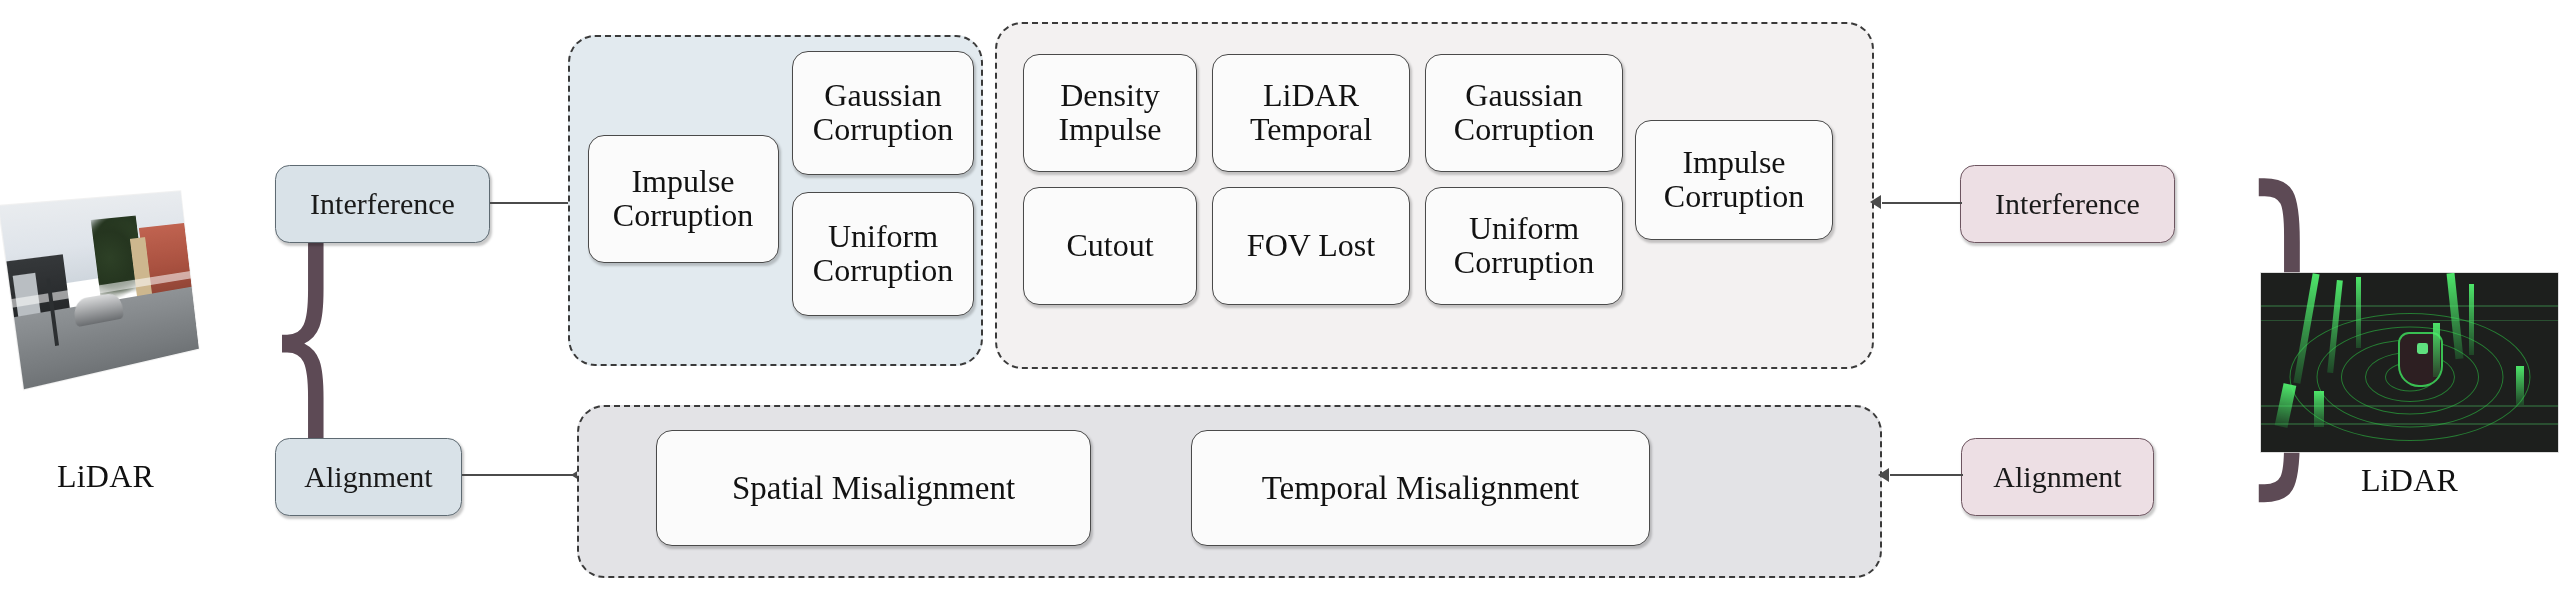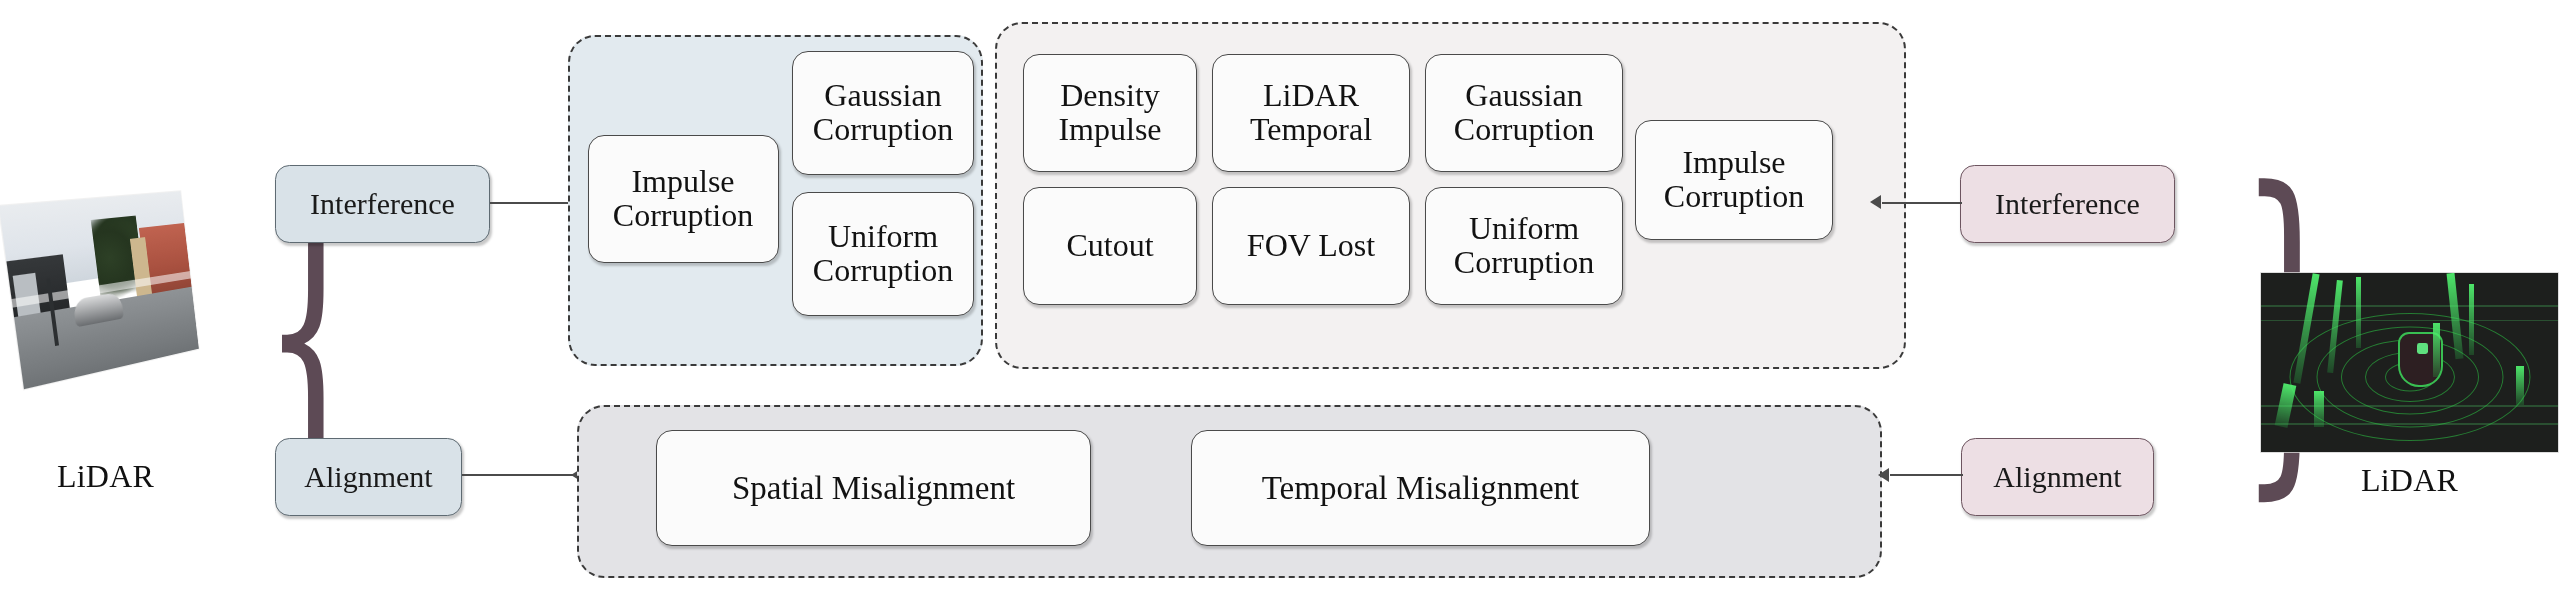--- a/index.html
+++ b/index.html
@@ -248,21 +248,21 @@
     </div>
 
     <div class="item" style="left:222px; top:155px; width:182px; height:124px;">
       <span>
         <span class="txt">Uniform</span>
         <span class="txt">Corruption</span>
       </span>
     </div>
   </div>
 
-  <div class="group lid-interf" style="left:995px; top:22px; width:875px; height:343px;padding-left:32px;">
+  <div class="group lid-interf" style="left:995px; top:22px; width:875px; height:343px;">
 
     <div class="item" style="left:26px; top:30px; width:174px; height:118px;">
       <span>
         <span class="txt">Density</span>
         <span class="txt">Impulse</span>
       </span>
     </div>
 
     <div class="item" style="left:215px; top:30px; width:198px; height:118px;">
       <span>

